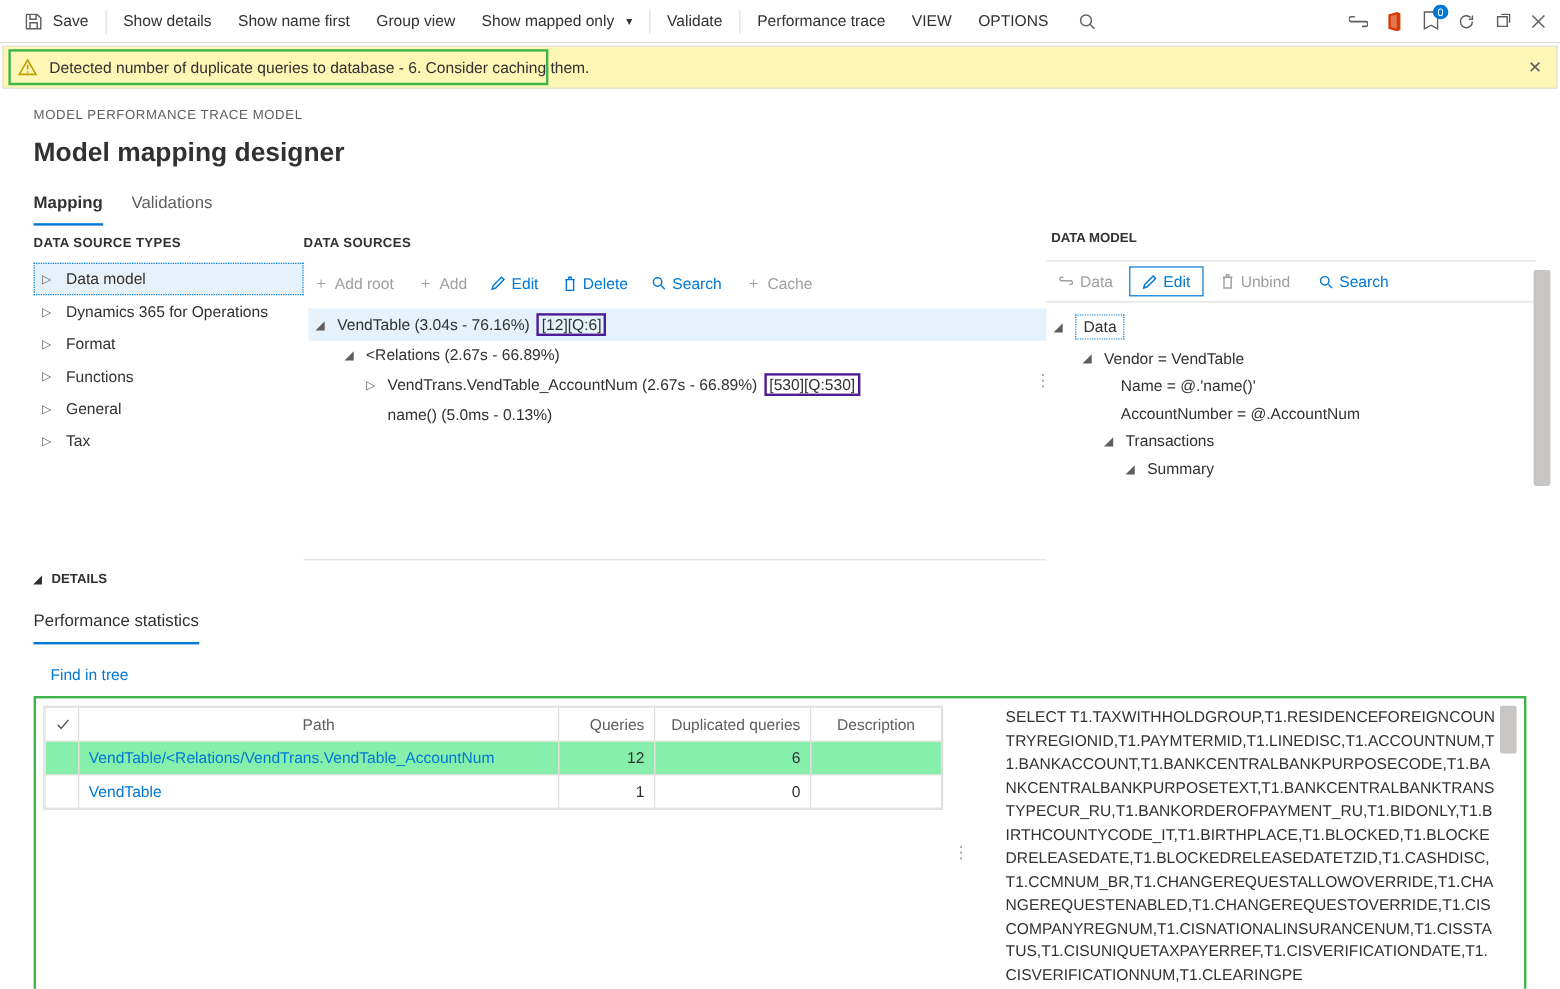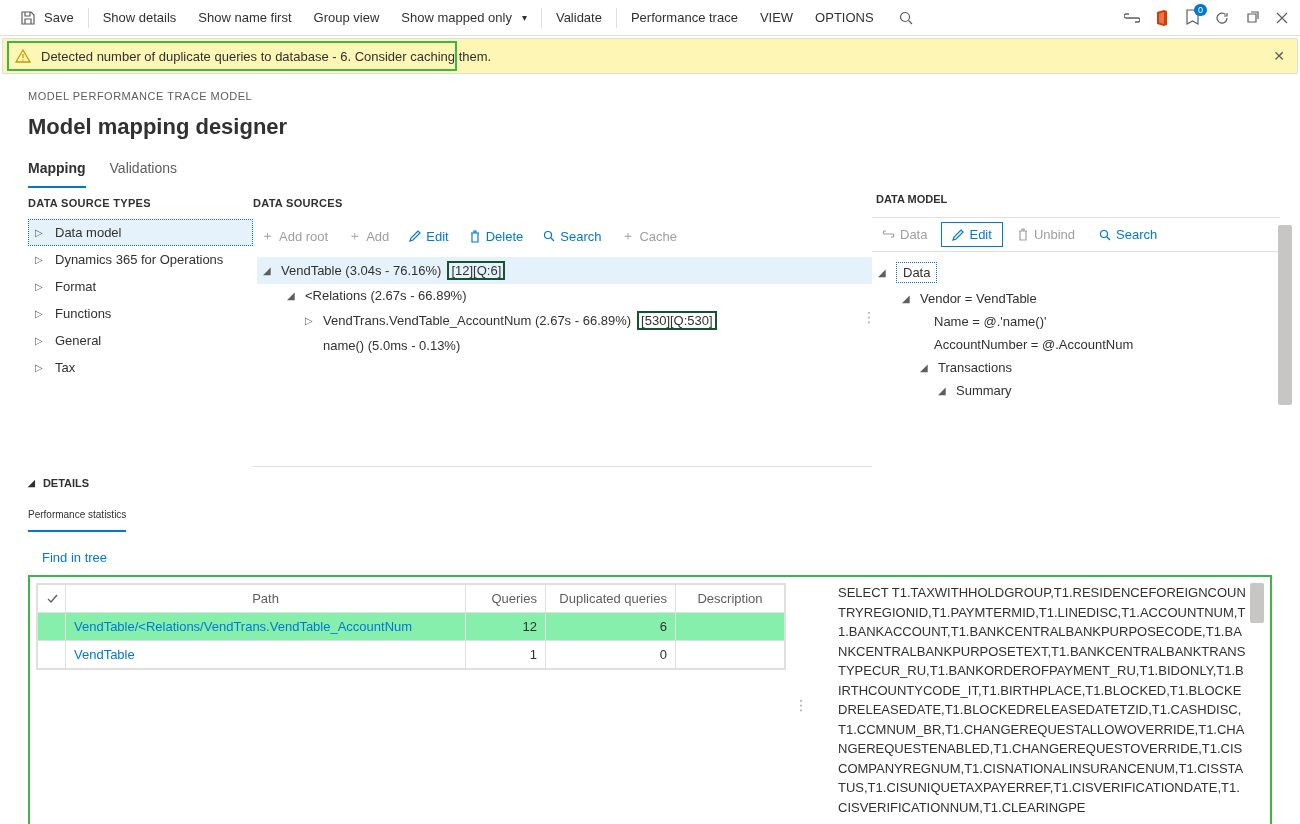--- a/index.html
+++ b/index.html
@@ -48,40 +48,40 @@
 .ds-tbtn{display:flex;align-items:center;gap:5px;padding:4px 8px;color:#0078d4;cursor:pointer;font-size:13px;}
 .ds-tbtn.disabled{color:#a19f9d;}
 .ds-tbtn svg{flex-shrink:0;}
 
 
 .tree{padding-left:4px;}
 .tree-row{display:flex;align-items:center;padding:4px 6px;gap:6px;}
 .tree-row.sel{background:#e6f2fb;}
 .tree-exp{width:12px;font-size:10px;color:#605e5c;cursor:pointer;}
 .tree-indent{display:inline-block;}
-.hl-box{border:2px solid #14532d;padding:0 2px;}
+.hl-box{border:2px solid #4c1d95;padding:0 2px;}
 
 
 .dm-head{font-size:11px;font-weight:700;padding:4px 0 12px 4px;}
 .dm-toolbar{display:flex;align-items:center;gap:4px;border-top:1px solid #e1dfdd;border-bottom:1px solid #e1dfdd;padding:4px 0;}
 .dm-tbtn{display:flex;align-items:center;gap:5px;padding:4px 10px;color:#0078d4;cursor:pointer;}
 .dm-tbtn.disabled{color:#a19f9d;}
 .dm-tbtn.boxed{border:1px solid #0078d4;}
 .dm-tree{padding:6px 0;position:relative;}
 .dm-row{display:flex;align-items:center;padding:4px 6px;gap:6px;}
 .dm-row.sel{border:1px dotted #0078d4;}
 .dm-scroll{position:absolute;right:0;top:36px;width:14px;height:180px;background:#c8c6c4;border-radius:2px;}
 
 .splitter-dots{position:absolute;left:-10px;top:120px;color:#a19f9d;font-size:14px;letter-spacing:-1px;}
 
 
 .details{padding:10px 28px 0;}
 .details-exp{display:flex;align-items:center;gap:8px;font-size:11px;font-weight:700;cursor:pointer;}
 .details-exp .tri{font-size:9px;}
-.subtab{margin-top:14px;padding:6px 0 10px;border-bottom:2px solid #0078d4;display:inline-block;font-size:10px;}
+.subtab{margin-top:14px;padding:6px 0 10px;border-bottom:2px solid #0078d4;display:inline-block;font-size:14px;}
 
 .find-link{color:#0078d4;cursor:pointer;padding:18px 0 10px 42px;display:block;}
 
 
 .bottom-wrap{margin:0 28px 10px;border:2px solid #3eb54a;padding:6px;display:flex;gap:8px;height:256px;position:relative;}
 .grid-side{flex:0 0 750px;display:flex;flex-direction:column;}
 .sql-side{flex:1;overflow:hidden;position:relative;margin-left:44px;}
 .grid{border:1px solid #e1dfdd;}
 .grid table{width:100%;border-collapse:collapse;table-layout:fixed;border-radius:15px;}
 .grid th,.grid td{border:1px solid #e1dfdd;padding:6px 8px;font-size:13px;}

